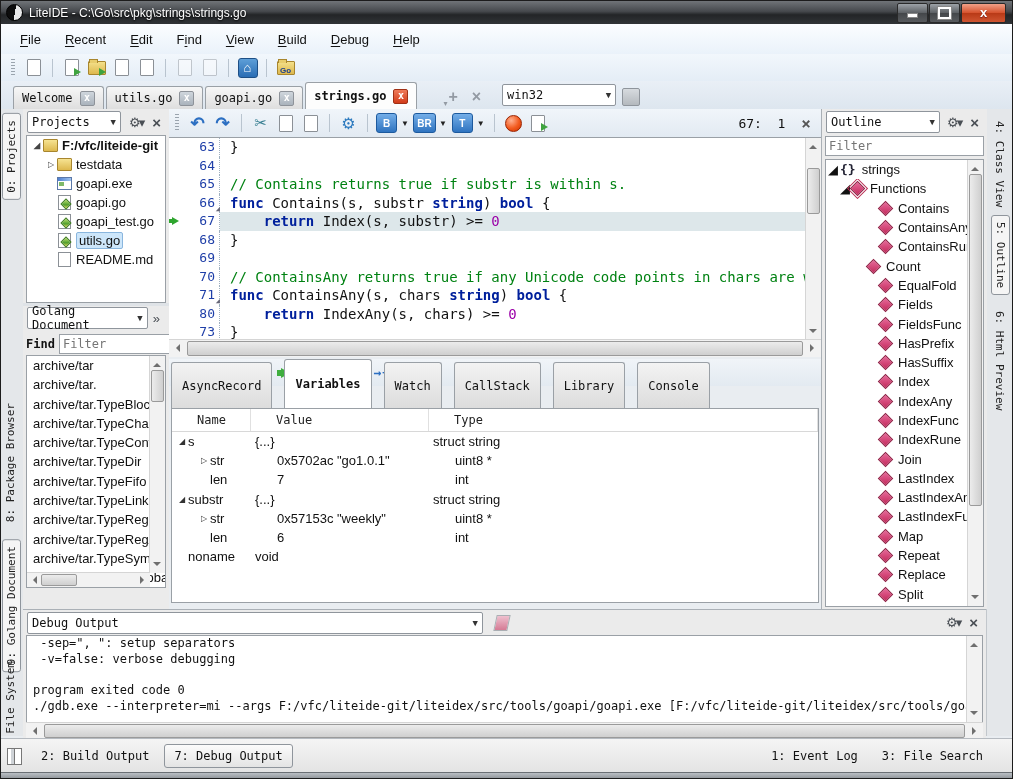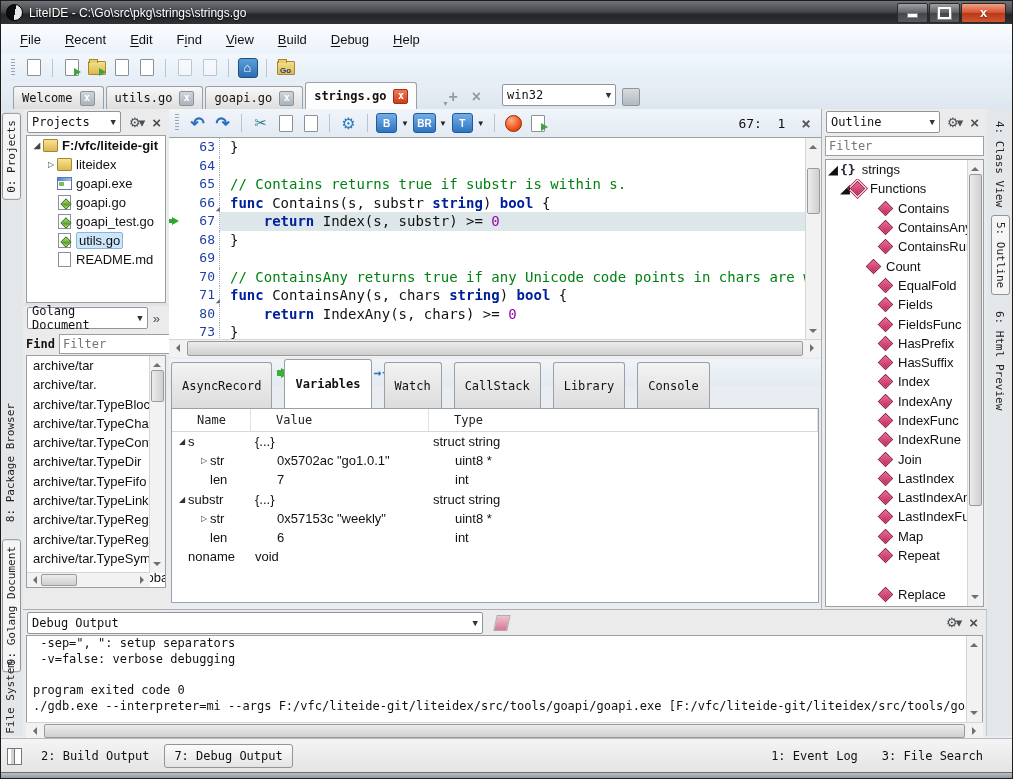--- a/index.html
+++ b/index.html
@@ -315,21 +315,21 @@
           <span class="mini">
             <span class="fshape"></span>
           </span>
           <span class="lbl">F:/vfc/liteide-git</span>
         </div>
         <div class="trow" style="padding-left: 18px;">
           <span class="exp">▷</span>
           <span class="mini">
             <span class="fshape"></span>
           </span>
-          <span class="lbl">liteidex</span>
+          <span class="lbl">testdata</span>
         </div>
         <div class="trow" style="padding-left: 18px;">
           <span class="exp"></span>
           <span class="mini">
             <span class="exeshape"></span>
           </span>
           <span class="lbl">goapi.exe</span>
         </div>
         <div class="trow" style="padding-left: 18px;">
           <span class="exp"></span>
@@ -670,21 +670,21 @@
             <span class="lbl">LastIndexFunc</span>
           </div>
           <div class="orow" style="padding-left: 52px;">
             <span class="diamond"></span>
             <span class="lbl">Map</span>
           </div>
           <div class="orow" style="padding-left: 52px;">
             <span class="diamond"></span>
             <span class="lbl">Repeat</span>
           </div>
-          <div class="orow" style="padding-left: 52px; margin-top: 20px;">
+          <div class="orow" style="padding-left: 52px;">
             <span class="diamond"></span>
             <span class="lbl">Replace</span>
           </div>
           <div class="orow" style="padding-left: 52px;">
             <span class="diamond"></span>
             <span class="lbl">Split</span>
           </div>
           <div class="orow" style="padding-left: 52px;">
             <span class="diamond"></span>
             <span class="lbl">SplitAfter</span>

